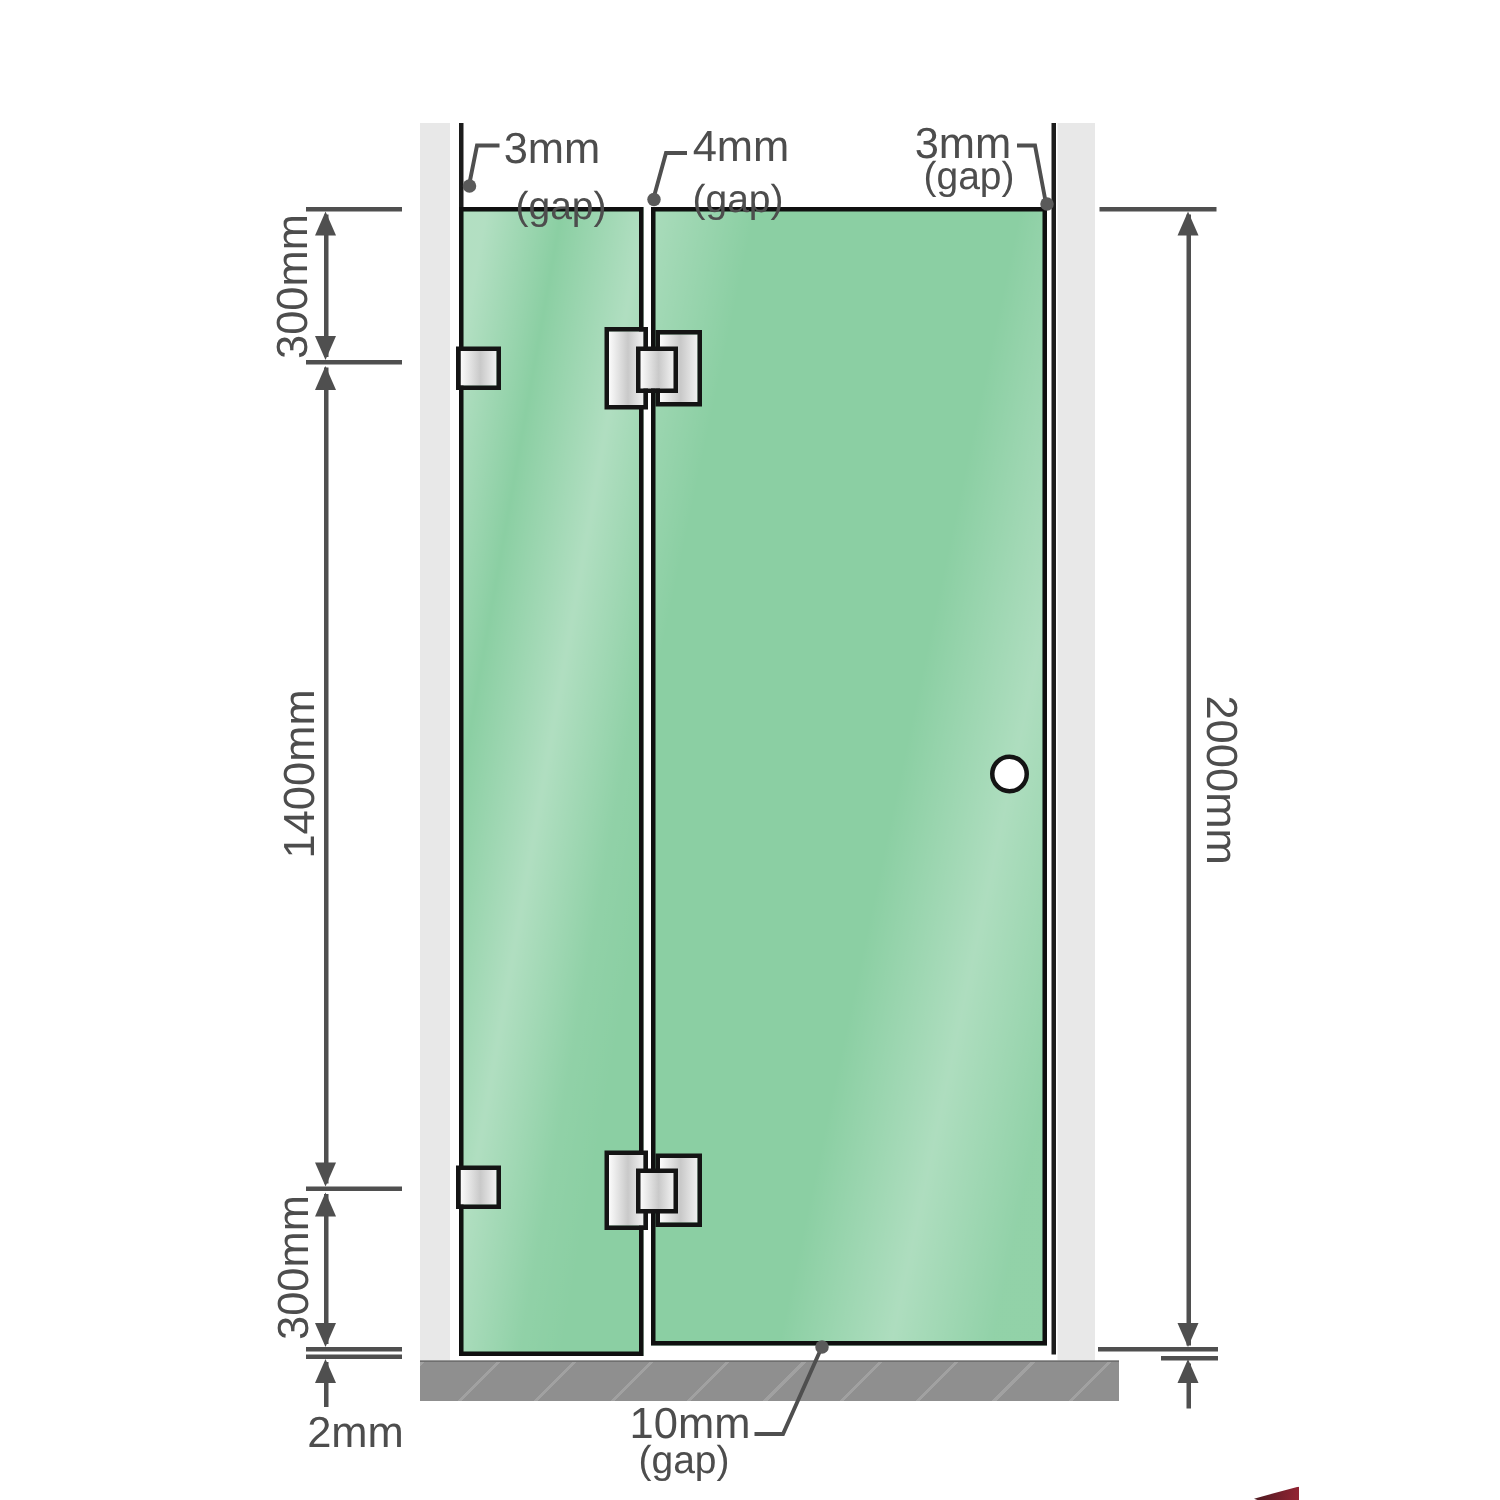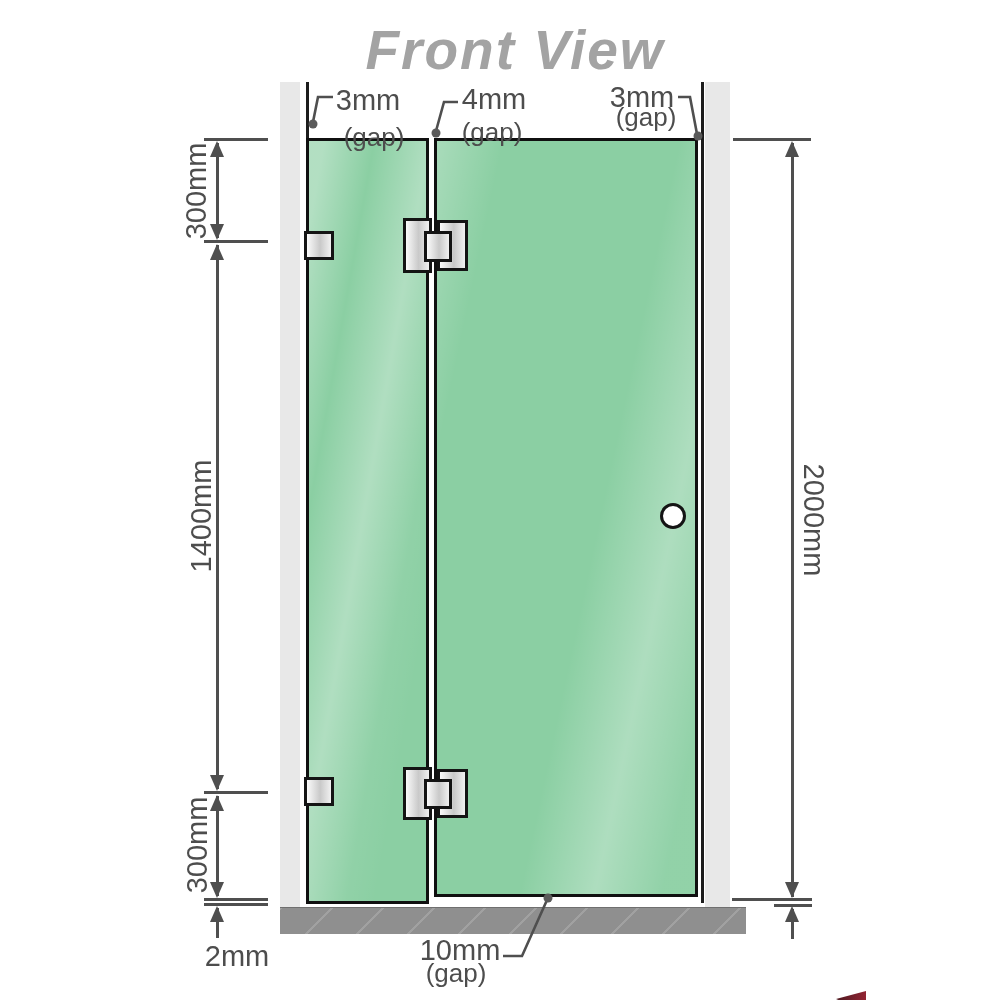--- a/index.html
+++ b/index.html
@@ -45,21 +45,20 @@
   #leaders polyline{fill:none;stroke:var(--c-dimension);stroke-width:2.6;}
   #leaders circle{fill:#5a5a5a;stroke:none;}
   .logo-frag{background:linear-gradient(100deg,#3a050c,var(--c-logo-accent));
        clip-path:polygon(0 90%,100% 0,100% 100%,8% 100%);opacity:.92;}
 </style>
 </head>
 <body>
 
 <div id="stage">
 
-  <div class="title">Front View</div>
 
   <div class="abs channel" style="left:280px;top:82px;width:20px;height:825px;"></div>
   <div class="abs channel" style="left:705px;top:82px;width:25px;height:825px;"></div>
   <div class="abs wline" style="left:306px;top:82px;width:3px;height:60px;"></div>
   <div class="abs wline" style="left:701px;top:82px;width:3px;height:821px;"></div>
 
   <div class="abs floor" style="left:280px;top:907px;width:466px;height:27px;"></div>
 
   <div class="abs glass fixedp" style="left:306px;top:138px;width:123px;height:766px;"></div>
   <div class="abs glass doorp" style="left:434px;top:138px;width:264px;height:759px;"></div>

